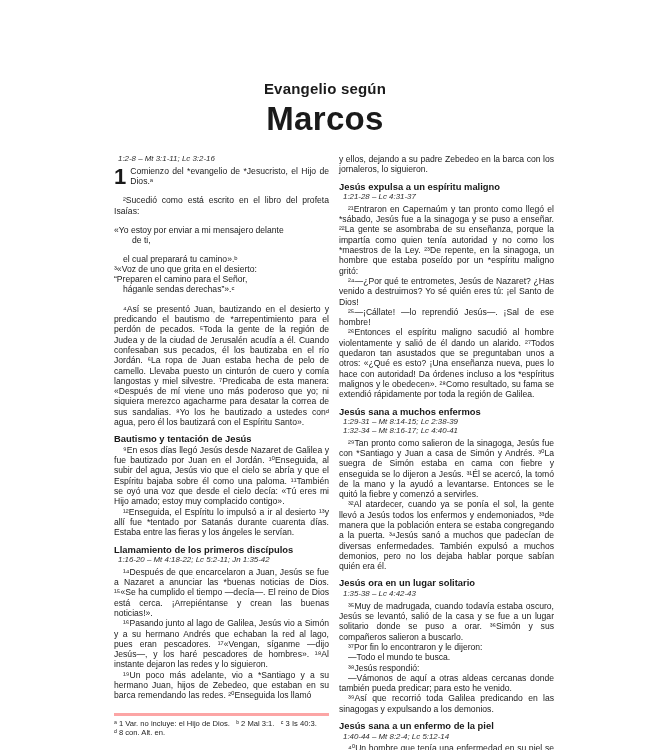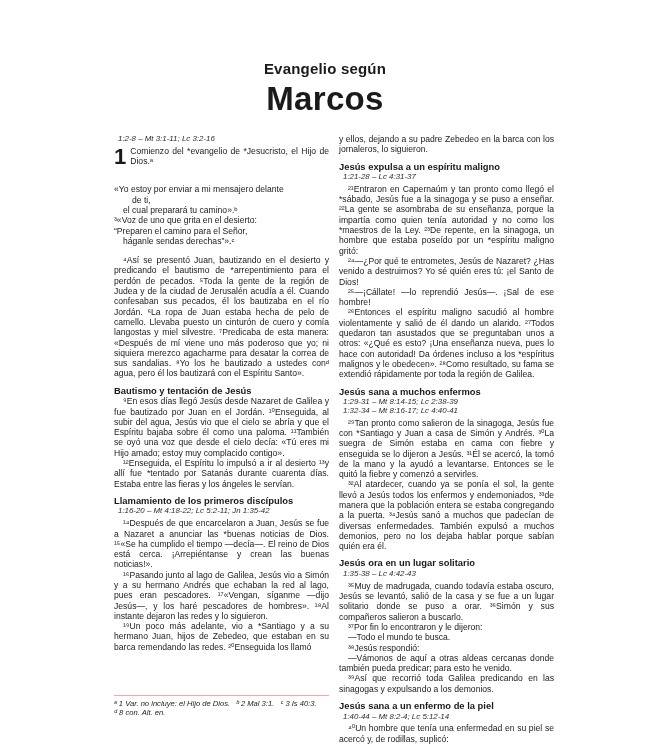--- a/index.html
+++ b/index.html
@@ -2,57 +2,58 @@
 <html lang="es"><head>
 <meta charset="utf-8">
 <style>
   html,body{margin:0;padding:0;}
   body{
     width:650px;height:750px;background:#ffffff;
     font-family:"Liberation Sans","DejaVu Sans",sans-serif;
     color:#1a1a1a;
   }
   .page{position:relative;width:650px;height:750px;overflow:hidden;background:#ffffff;}
-  .title-block{text-align:center;padding-top:60px;}
+  .title-block{text-align:center;padding-top:80px;}
   .kicker{font-size:15px;font-weight:bold;line-height:17px;letter-spacing:.2px;}
   .book{font-size:33px;font-weight:bold;line-height:38px;margin-top:3px;letter-spacing:.3px;}
   .cols{display:flex;gap:10px;margin:16px auto 0 114px;width:440px;height:584px;}
   .col{width:215px;font-size:8.6px;line-height:10.3px;text-align:justify;hyphens:auto;}
   .col-left{display:flex;flex-direction:column;}
   .heading{font-weight:bold;font-size:9.4px;line-height:10.5px;margin-top:7px;text-align:left;hyphens:none;}
   .heading:first-child{margin-top:0;}
   .refs{font-style:italic;font-size:7.9px;line-height:8.8px;margin:1px 4px 2px;text-align:left;color:#2c2c2c;hyphens:none;}
   .para{text-indent:9px;margin:0;}
   .para.noindent{text-indent:0;}
   .chapter-para{text-indent:0;margin-bottom:9px;}
   .dropcap{float:left;font-weight:bold;font-size:22px;line-height:19px;margin:1px 4px 0 0;}
   .poetry{margin:9px 0;text-align:left;}
   .pline{white-space:normal;}
-  .footnotes{margin-top:auto;border-top:1px solid #fca5a5;padding-top:3px;
-             font-size:7.6px;line-height:9.6px;text-align:left;color:#222;font-style:italic;}
+  .footnotes{margin-top:auto;border-top:3px solid #fca5a5;padding-top:3px;
+             font-size:7.6px;line-height:9.6px;text-align:left;color:#222;}
   .footnotes div{white-space:pre-wrap;}
 </style>
 </head>
 <body>
 
 <div class="page">
   <div class="title-block">
     <div class="kicker">Evangelio según</div>
     <div class="book">Marcos</div>
   </div>
   <div class="cols">
     <div class="col col-left" id="col-left">
         <div class="refs">
           <div>1:2-8 – Mt 3:1-11; Lc 3:2-16</div>
         </div>
         <div class="para chapter-para"><div class="dropcap">1</div>Comienzo del *evangelio de *Jesucristo, el Hijo de Dios.ᵃ</div>
+        <div class="para">²Sucedió como está escrito en el libro del profeta Isaías:</div>
         <div class="poetry">
           <div class="pline" style="padding-left: 0px;">«Yo estoy por enviar a mi mensajero delante</div>
           <div class="pline" style="padding-left: 18px;">de ti,</div>
-          <div class="pline" style="padding-left: 9px;">el cual preparará tu camino».ᵇ</div>
+          <div class="pline" style="padding-left: 9px; margin-top: 8px;">el cual preparará tu camino».ᵇ</div>
           <div class="pline" style="padding-left: 0px;">³«Voz de uno que grita en el desierto:</div>
           <div class="pline" style="padding-left: 0px;">“Preparen el camino para el Señor,</div>
           <div class="pline" style="padding-left: 9px;">háganle sendas derechas”».ᶜ</div>
         </div>
         <div class="para">⁴Así se presentó Juan, bautizando en el desierto y predicando el bautismo de *arrepentimiento para el perdón de pecados. ⁵Toda la gente de la región de Judea y de la ciudad de Jerusalén acudía a él. Cuando confesaban sus pecados, él los bautizaba en el río Jordán. ⁶La ropa de Juan estaba hecha de pelo de camello. Llevaba puesto un cinturón de cuero y comía langostas y miel silvestre. ⁷Predicaba de esta manera: «Después de mí viene uno más poderoso que yo; ni siquiera merezco agacharme para desatar la correa de sus sandalias. ⁸Yo los he bautizado a ustedes conᵈ agua, pero él los bautizará con el Espíritu Santo».</div>
         <div class="heading">Bautismo y tentación de Jesús</div>
         <div class="para">⁹En esos días llegó Jesús desde Nazaret de Galilea y fue bautizado por Juan en el Jordán. ¹⁰Enseguida, al subir del agua, Jesús vio que el cielo se abría y que el Espíritu bajaba sobre él como una paloma. ¹¹También se oyó una voz que desde el cielo decía: «Tú eres mi Hijo amado; estoy muy complacido contigo».</div>
         <div class="para">¹²Enseguida, el Espíritu lo impulsó a ir al desierto ¹³y allí fue *tentado por Satanás durante cuarenta días. Estaba entre las fieras y los ángeles le servían.</div>
         <div class="heading">Llamamiento de los primeros discípulos</div>
         <div class="refs">

